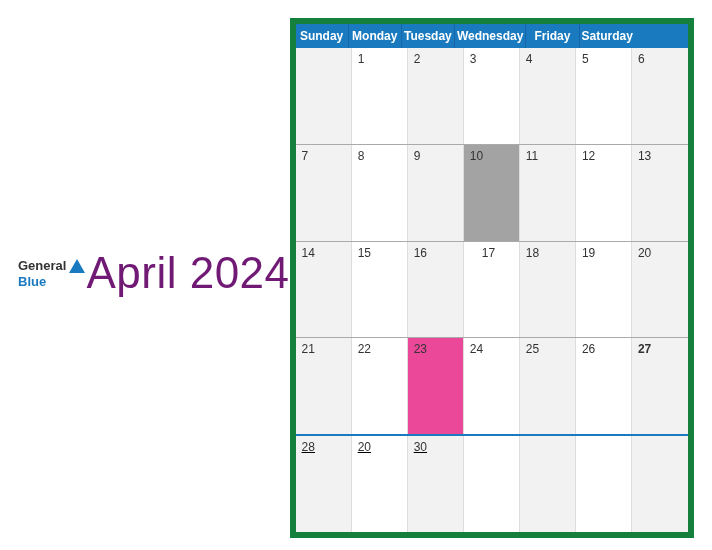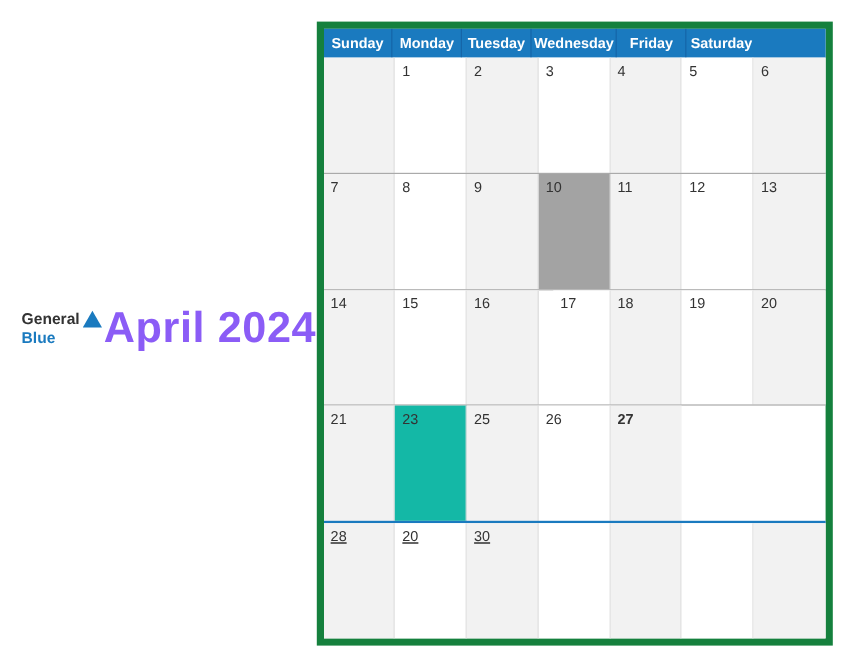--- a/index.html
+++ b/index.html
@@ -49,23 +49,23 @@
     .logo-stack {
       display: flex;
       flex-direction: column;
       line-height: 1.1;
     }
     .logo-row {
       display: flex;
       align-items: center;
     }
     .calendar-title {
-      font-size: 36px;
-      font-weight: bold;
-      color: #8b5cf6;
+      font-size: 44px;
+      font-weight: normal;
+      color: #701a75;
       letter-spacing: 0.5px;
     }
     
     .calendar {
       flex: 1;
       display: flex;
       flex-direction: column;
       border: 6px solid #15803d;
     }
     .cal-header-row {
@@ -185,21 +185,23 @@
           <div class="cal-day" style="background: rgb(242, 242, 242);"><span class="day-num">14</span></div>
           <div class="cal-day" style="background: rgb(255, 255, 255);"><span class="day-num">15</span></div>
           <div class="cal-day" style="background: rgb(242, 242, 242);"><span class="day-num">16</span></div>
           <div class="cal-day" style="background: rgb(255, 255, 255); margin-left: 12px;"><span class="day-num">17</span></div>
           <div class="cal-day" style="background: rgb(242, 242, 242);"><span class="day-num">18</span></div>
           <div class="cal-day" style="background: rgb(255, 255, 255);"><span class="day-num">19</span></div>
           <div class="cal-day" style="background: rgb(242, 242, 242);"><span class="day-num">20</span></div>
         </div>
         <div class="cal-week">
           <div class="cal-day" style="background: rgb(242, 242, 242);"><span class="day-num">21</span></div>
-          <div class="cal-day" style="background: #14b8a6;"><span class="day-num">23</span></div>
+          <div class="cal-day" style="background: rgb(255, 255, 255);"><span class="day-num">22</span></div>
+          <div class="cal-day" style="background: #ec4899;"><span class="day-num">23</span></div>
+          <div class="cal-day" style="background: rgb(255, 255, 255);"><span class="day-num">24</span></div>
           <div class="cal-day" style="background: rgb(242, 242, 242);"><span class="day-num">25</span></div>
           <div class="cal-day" style="background: rgb(255, 255, 255);"><span class="day-num">26</span></div>
           <div class="cal-day" style="background: rgb(242, 242, 242); font-weight: bold;"><span class="day-num">27</span></div>
         </div>
         <div class="cal-week last-week">
           <div class="cal-day" style="background: rgb(242, 242, 242);"><span class="day-num">28</span></div>
           <div class="cal-day" style="background: rgb(255, 255, 255);"><span class="day-num">20</span></div>
           <div class="cal-day" style="background: rgb(242, 242, 242);"><span class="day-num">30</span></div>
           <div class="cal-day empty" style="background: rgb(255, 255, 255);"></div>
           <div class="cal-day empty" style="background: rgb(242, 242, 242);"></div>

